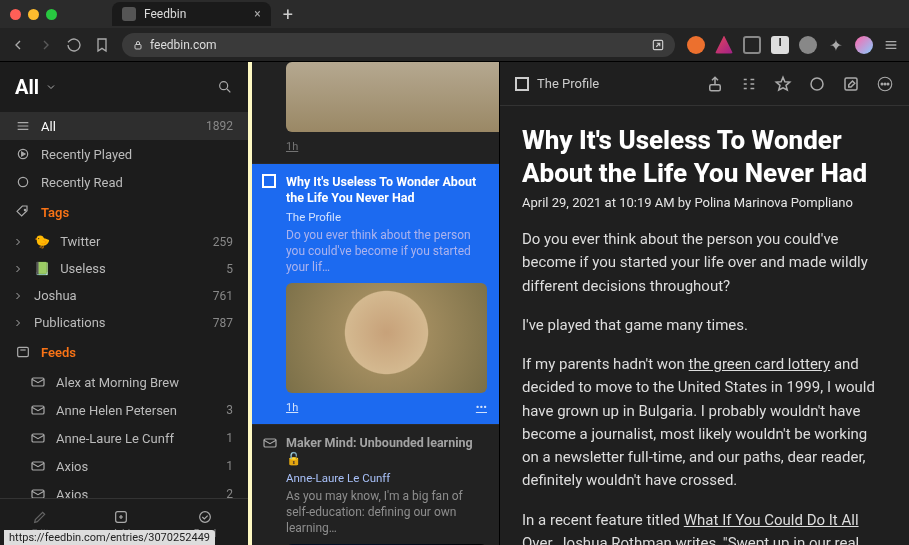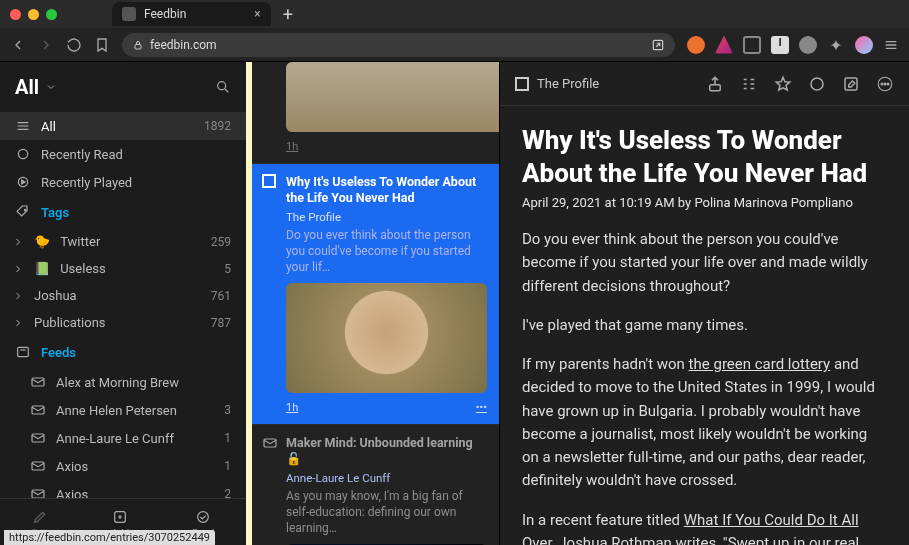--- a/index.html
+++ b/index.html
@@ -8,28 +8,28 @@
 .traffic { display:flex; gap:7px; }
 .tb { width:11px; height:11px; border-radius:50%; }
 .tab { background:#1a1a1a; height:24px; margin-left:55px; display:flex; align-items:center; padding:0 10px; border-radius:8px 8px 0 0; font-size:12px; color:#ddd; gap:8px; }
 .tab-icon { width:14px; height:14px; background:#555; border-radius:3px; }
 .nav-bar { height:34px; background:#232323; display:flex; align-items:center; padding:0 10px; gap:12px; border-bottom:1px solid #000; }
 .nav-bar svg { width:16px; height:16px; fill:none; stroke:#aaa; stroke-width:2; }
 .url-bar { flex:1; background:#3a3a3a; height:24px; border-radius:12px; display:flex; align-items:center; padding:0 10px; font-size:12px; color:#ddd; gap:6px; }
 .ext-icons { display:flex; gap:10px; align-items:center; }
 .ei { width:18px; height:18px; border-radius:3px; }
 .app { display:flex; height:483px; }
-.sidebar { width:252px; background:#1c1c1c; display:flex; flex-direction:column; border-right:6px solid #fef9c3; }
+.sidebar { width:252px; background:#1c1c1c; display:flex; flex-direction:column; border-right:4px solid #fef9c3; }
 .sb-header { height:50px; display:flex; align-items:center; justify-content:space-between; padding:0 15px; }
 .sb-header h1 { font-size:20px; font-weight:700; color:#fff; display:flex; align-items:center; gap:6px; }
 .sb-list { flex:1; overflow:auto; font-size:13px; }
 .sb-item { display:flex; align-items:center; padding:6px 15px; gap:10px; color:#bbb; cursor:pointer; }
 .sb-item.active { background:#2e2e2e; color:#fff; }
 .sb-item .count { margin-left:auto; color:#888; font-size:12px; }
-.sb-section { display:flex; align-items:center; padding:8px 15px; gap:10px; color:#0ea5e9; font-weight:600; }
+.sb-section { display:flex; align-items:center; padding:8px 15px; gap:10px; color:#f97316; font-weight:600; }
 .sb-sub { padding-left:30px; }
 .sb-foot { display:flex; justify-content:space-around; padding:10px 0 6px; border-top:1px solid #333; }
 .sb-foot-btn { display:flex; flex-direction:column; align-items:center; font-size:10px; color:#888; gap:3px; }
 .entries { width:248px; background:#222; overflow:auto; border-right:1px solid #000; position:relative; }
 .entry { padding:10px 12px; border-bottom:1px solid #2a2a2a; font-size:12.5px; position:relative; }
 .entry.selected { background:#1c6af0; color:#fff; }
 .entry .e-icon { position:absolute; left:10px; top:10px; font-size:13px; }
 .entry .e-content { margin-left:22px; }
 .e-title { font-weight:700; margin-bottom:3px; line-height:1.3; }
 .e-source { font-size:11.5px; margin-bottom:3px; }
@@ -132,29 +132,29 @@
       <div class="sb-item active">
         <svg class="ic" viewBox="0 0 24 24">
             <path d="M4 7h16M4 12h16M4 17h16"></path>
           </svg>
         <span>All</span>
         <span class="count">1892</span>
       </div>
       <div class="sb-item">
         <svg class="ic" viewBox="0 0 24 24">
             <circle cx="12" cy="12" r="7"></circle>
+            <path d="M10 9l5 3-5 3z" fill="#aaa"></path>
+          </svg>
+        <span>Recently Played</span>
+      </div>
+      <div class="sb-item">
+        <svg class="ic" viewBox="0 0 24 24">
+            <circle cx="12" cy="12" r="7"></circle>
           </svg>
         <span>Recently Read</span>
-      </div>
-      <div class="sb-item">
-        <svg class="ic" viewBox="0 0 24 24">
-            <circle cx="12" cy="12" r="7"></circle>
-            <path d="M10 9l5 3-5 3z" fill="#aaa"></path>
-          </svg>
-        <span>Recently Played</span>
       </div>
 
       <div class="sb-section">
         <svg class="ic" viewBox="0 0 24 24">
             <path d="M3 11l8-8h7v7l-8 8-7-7z"></path>
             <circle cx="15" cy="9" r="1" fill="#aaa"></circle>
           </svg>
         <span>Tags</span>
       </div>
       <div class="sb-item sb-sub">

